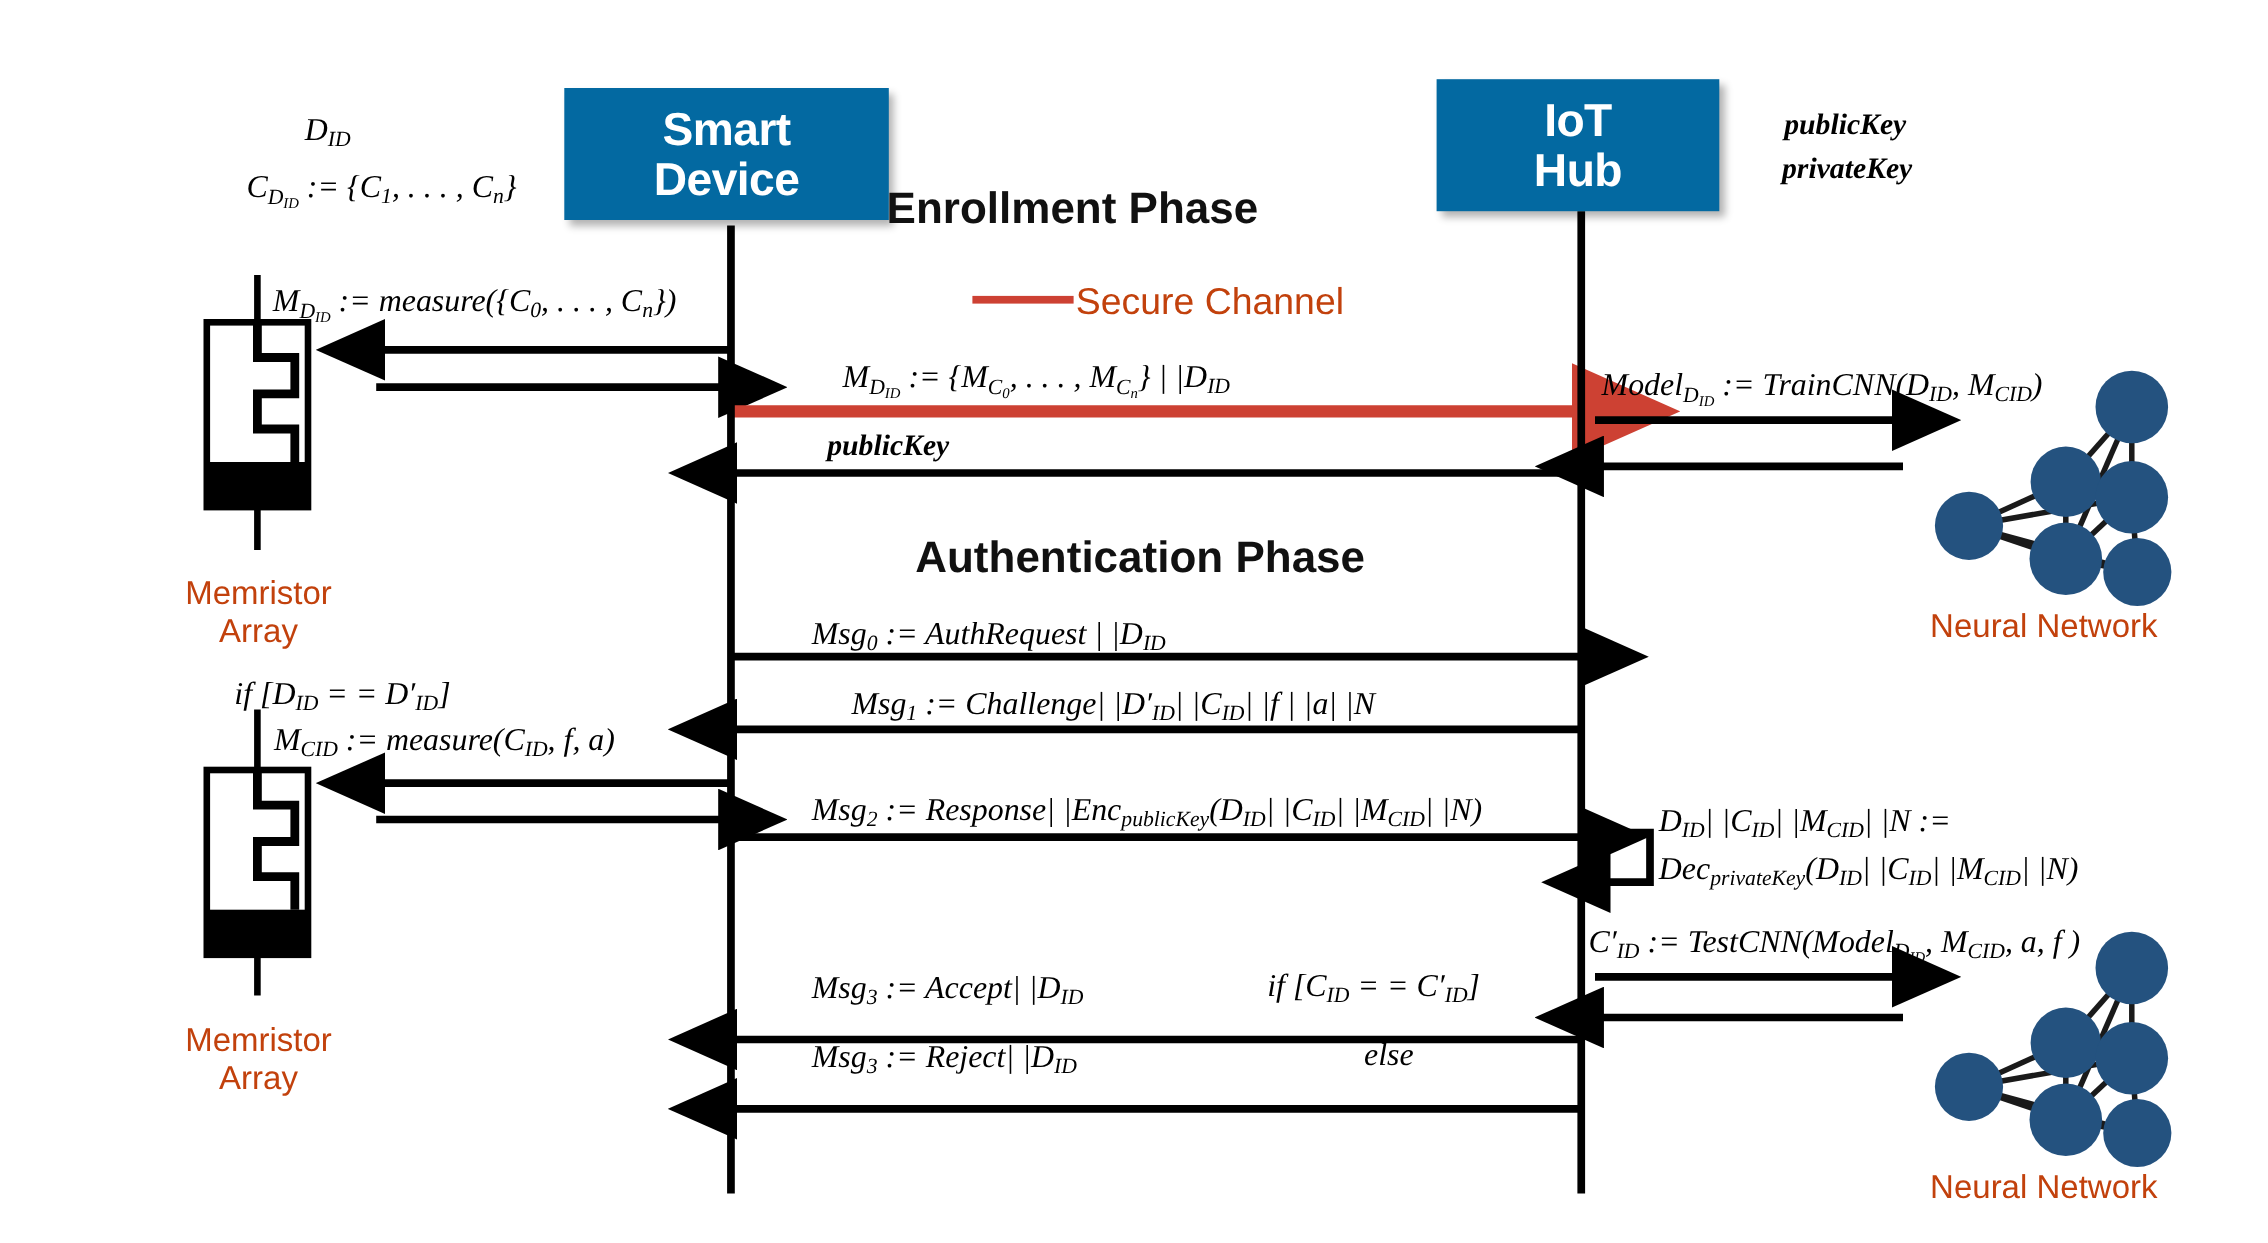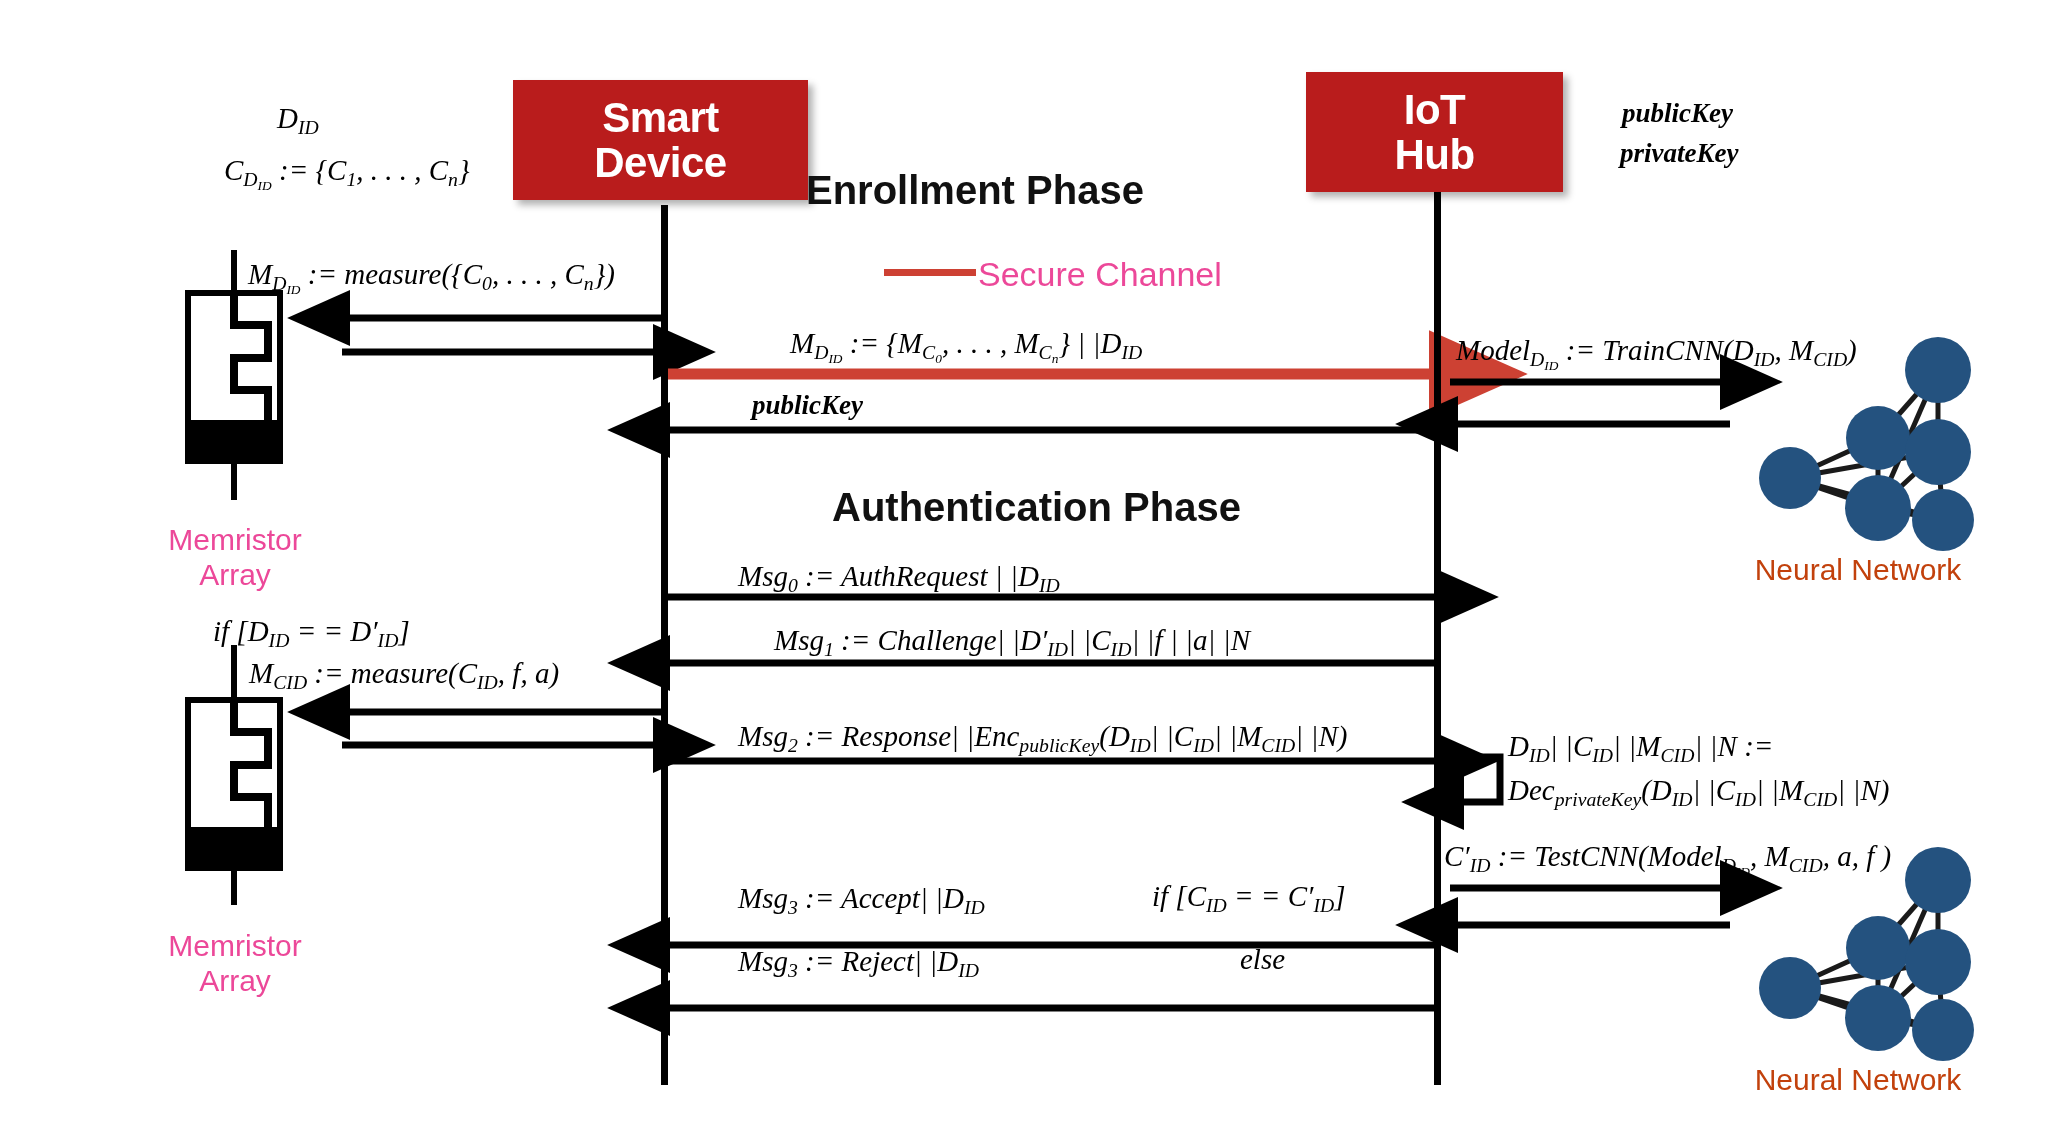--- a/index.html
+++ b/index.html
@@ -16,21 +16,21 @@
     position: relative;
     width: 2062px;
     height: 1130px;
     background: #ffffff;
     overflow: hidden;
   }
 
   
   .actor-box {
     position: absolute;
-    background: #b91c1c;
+    background: #0369a1;
     color: #ffffff;
     font-family: "Liberation Sans", sans-serif;
     font-weight: bold;
     text-align: center;
     display: flex;
     flex-direction: column;
     align-items: center;
     justify-content: center;
     line-height: 1.08;
     box-shadow: 5px 5px 7px rgba(0,0,0,0.30);
@@ -66,21 +66,21 @@
   .sans-bold {
     position: absolute;
     font-family: "Liberation Sans", sans-serif;
     font-weight: bold;
     color: #111111;
     white-space: nowrap;
   }
   .sans-plain {
     position: absolute;
     font-family: "Liberation Sans", sans-serif;
-    color: #ec4899;
+    color: #c2410c;
     white-space: nowrap;
     line-height: 1.18;
   }
   .ctr { text-align: center; }
 
   sub { font-size: 0.68em; vertical-align: -0.28em; }
   .prime { font-style: italic; }
 
   
   #arrows {
@@ -242,21 +242,21 @@
 
   <div class="serif-it" style="left:277px; top:100px; font-size:29px;">D<sub>ID</sub></div>
 
   <div class="serif-it" style="left:224px; top:152px; font-size:29px;">C<sub>D<sub>ID</sub></sub> := {C<sub>1</sub>, . . . , C<sub>n</sub>}</div>
 
   <div class="serif-bi" style="left:1622px; top:96px; font-size:27px;">publicKey</div>
   <div class="serif-bi" style="left:1620px; top:136px; font-size:27px;">privateKey</div>
 
   <div class="serif-it" style="left:248px; top:256px; font-size:29px;">M<sub>D<sub>ID</sub></sub> := measure({C<sub>0</sub>, . . . , C<sub>n</sub>})</div>
 
-  <div class="serif-it" style="left:766px; top:325px; font-size:29px;margin-left:24px;">M<sub>D<sub>ID</sub></sub> := {M<sub>C<sub>0</sub></sub>, . . . , M<sub>C<sub>n</sub></sub>} | |D<sub>ID</sub></div>
+  <div class="serif-it" style="left:766px; top:325px; font-size:29px;">M<sub>D<sub>ID</sub></sub> := {M<sub>C<sub>0</sub></sub>, . . . , M<sub>C<sub>n</sub></sub>} | |D<sub>ID</sub></div>
 
   <div class="serif-it" style="left:1456px; top:332px; font-size:29px;">Model<sub>D<sub>ID</sub></sub> := TrainCNN(D<sub>ID</sub>, M<sub>CID</sub>)</div>
 
   <div class="serif-bi" style="left:752px; top:388px; font-size:27px;">publicKey</div>
 
   <div class="sans-plain ctr" style="left:155px; top:522px; width:160px; font-size:30px;">
     <span>Memristor</span><br>
     <span>Array</span>
   </div>
 

